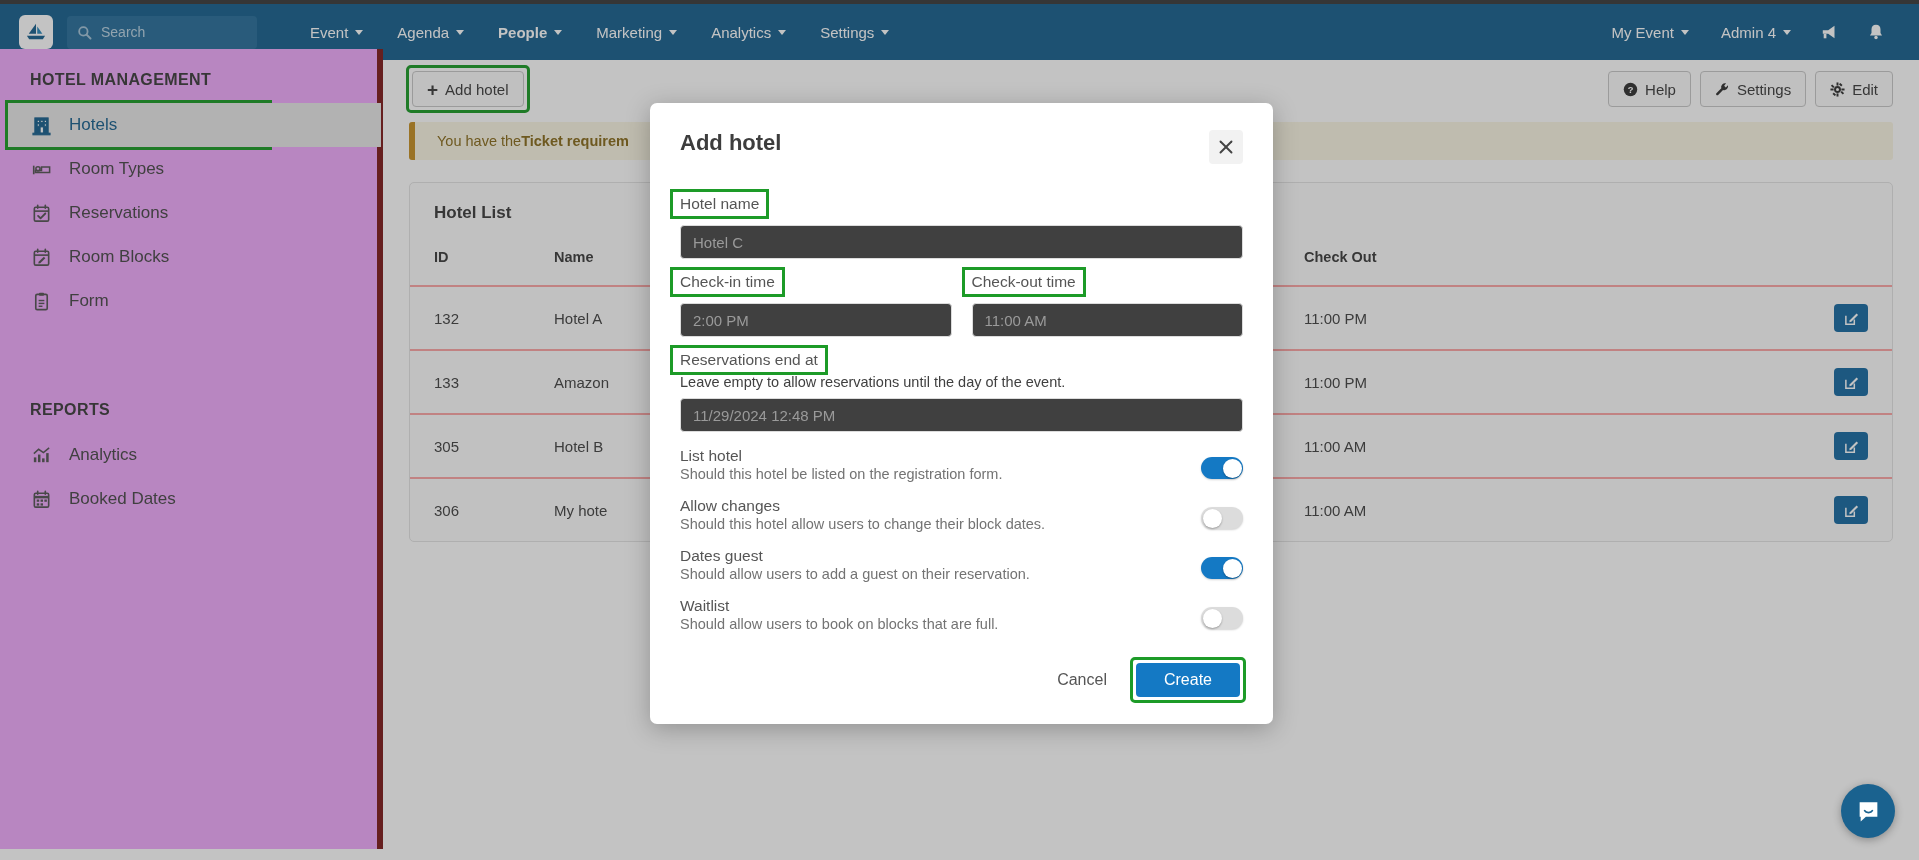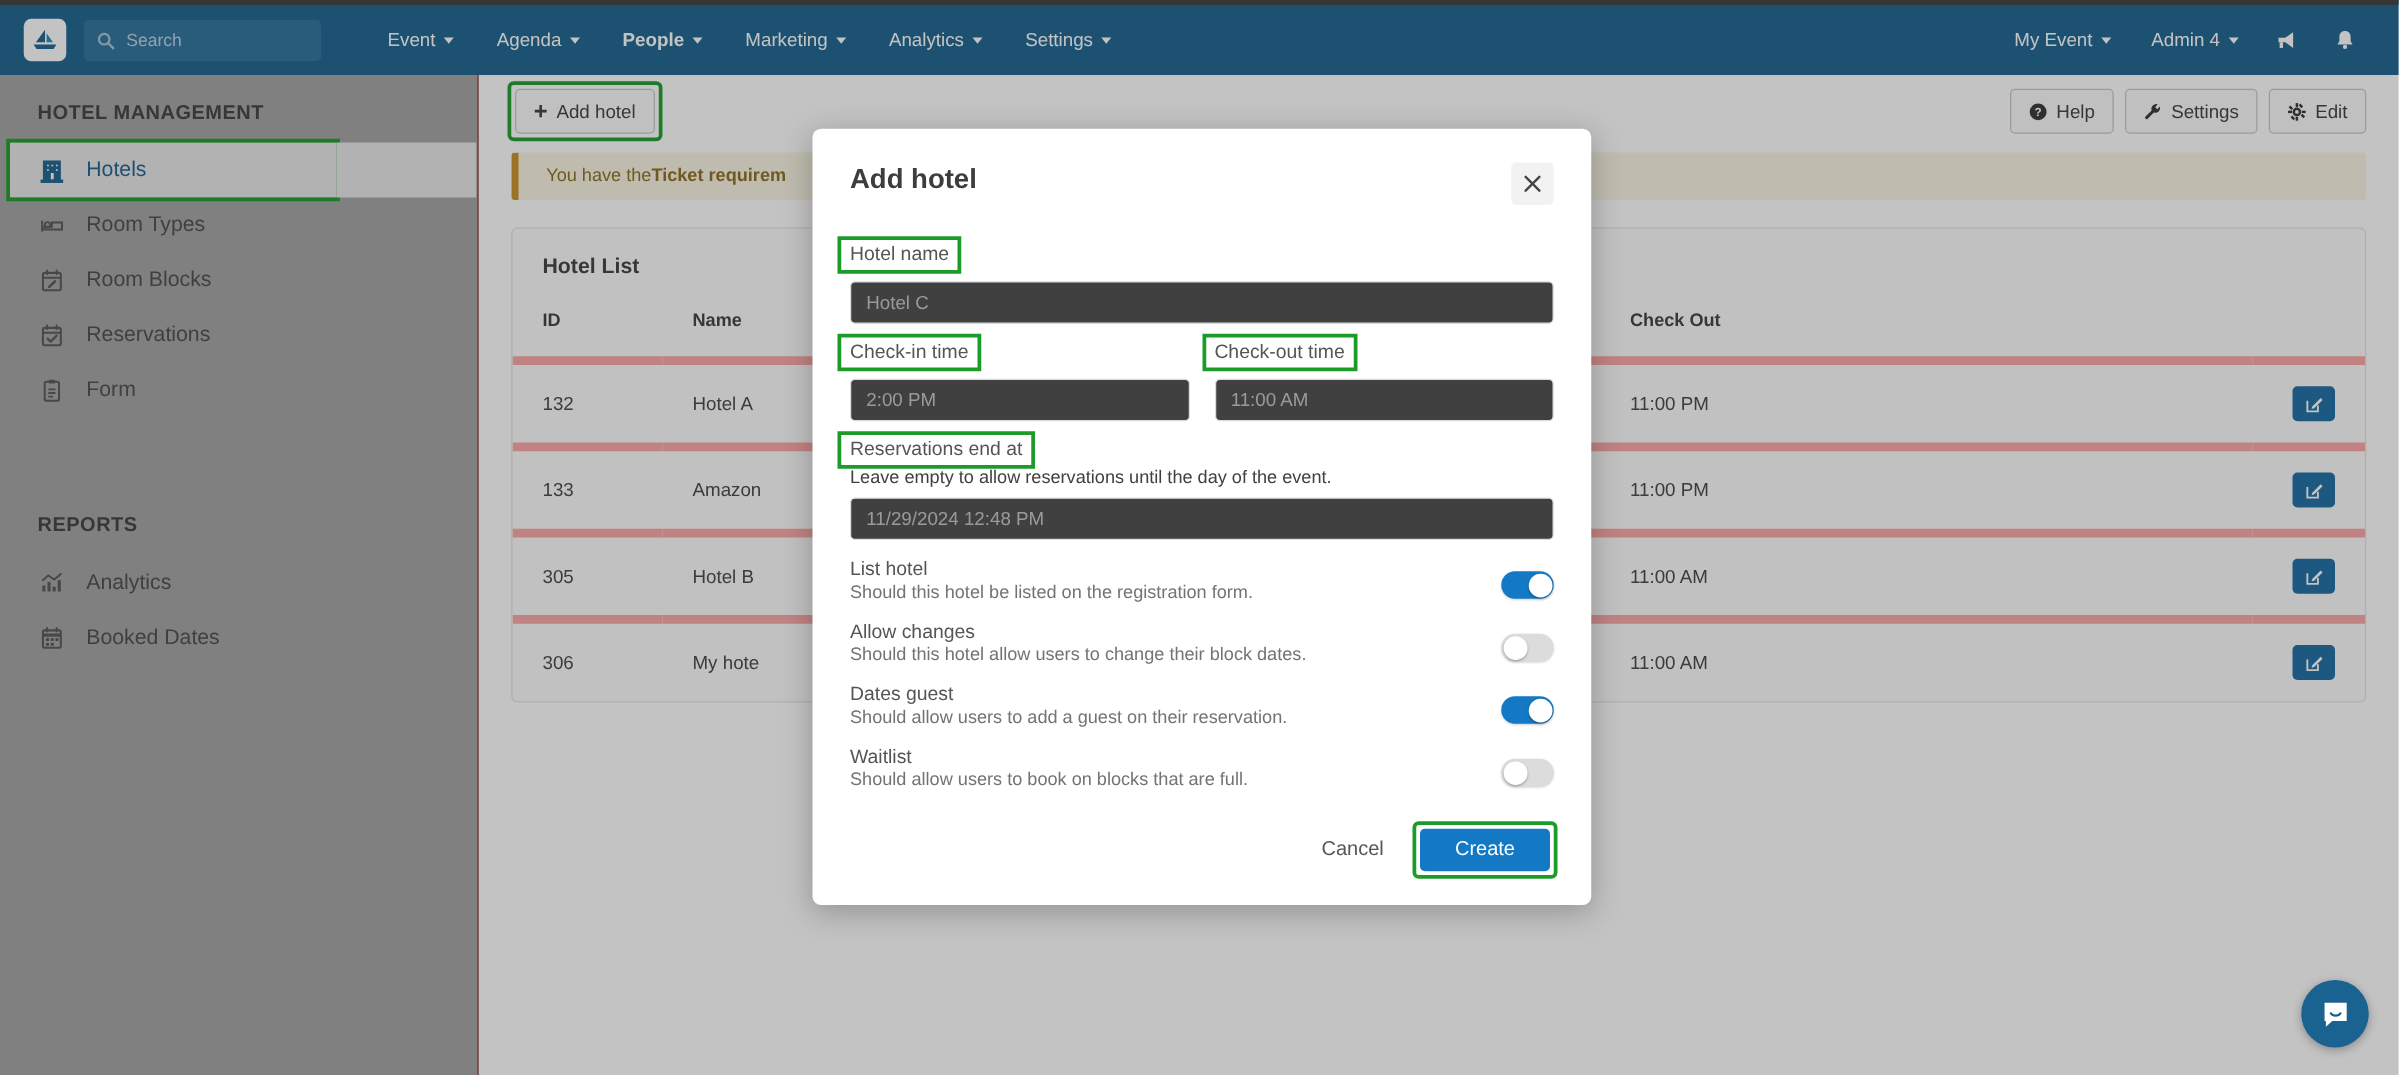--- a/index.html
+++ b/index.html
@@ -49,22 +49,22 @@
   }
   .nav-right .nav-item { padding: 0 16px; }
   .nav-icon-btn {
     color: #fff; padding: 0 14px; height: 56px; display: flex; align-items: center;
     cursor: pointer;
   }
   .nav-icon-btn svg { width: 18px; height: 18px; }
 
   
   .sidebar {
-    position: absolute; top: 60px; left: 0; width: 383px; height: 800px;
-    background: #a3a3a3; border-right: 1px solid #7f1d1d;
+    position: absolute; top: 49px; left: 0; width: 383px; height: 800px;
+    background: #f0abfc; border-right: 6px solid #7f1d1d;
   }
   .side-heading {
     font-size: 16px; font-weight: bold; color: #3d3d3d; letter-spacing: .4px;
     padding: 22px 0 14px 30px;
   }
   .side-heading.reports { padding-top: 78px; }
   .side-item {
     display: flex; align-items: center; height: 44px; padding-left: 30px;
     color: #4a4a4a; font-size: 17px; cursor: pointer; position: relative;
   }
@@ -108,21 +108,21 @@
   .card-title {
     font-size: 17px; font-weight: bold; color: #3d3d3d; padding: 20px 24px 18px 24px;
   }
   table { width: 100%; border-collapse: collapse; }
   th {
     text-align: left; font-size: 14.5px; font-weight: bold; color: #3d3d3d;
     padding: 8px 24px 20px 24px;
   }
   td {
     font-size: 15px; color: #444; padding: 17px 24px;
-    border-top: 7px solid #fca5a5;
+    border-top: 2px solid #fca5a5;
   }
   td.actions { text-align: right; }
   .edit-btn {
     width: 34px; height: 28px; background: #1a6ba3; border-radius: 4px;
     display: inline-flex; align-items: center; justify-content: center;
     cursor: pointer; border: none;
   }
   .edit-btn svg { width: 15px; height: 15px; }
 
   
@@ -307,37 +307,37 @@
       <span>Room Types</span>
     </div>
 
     <div class="side-item">
       <span class="s-ico">
         <svg viewBox="0 0 22 22" width="21" height="21">
           <rect x="3.5" y="4.5" width="15" height="14.5" rx="1.5" fill="none" stroke="#555" stroke-width="1.7"></rect>
           <line x1="3.5" y1="8.5" x2="18.5" y2="8.5" stroke="#555" stroke-width="1.7"></line>
           <line x1="7" y1="2.5" x2="7" y2="5.5" stroke="#555" stroke-width="1.7" stroke-linecap="round"></line>
           <line x1="15" y1="2.5" x2="15" y2="5.5" stroke="#555" stroke-width="1.7" stroke-linecap="round"></line>
-          <path d="M8 15.5 L13.5 10.2 L15 11.7 L9.6 17 L7.6 17.3 Z" fill="#555"></path>
-        </svg>
-      </span>
-      <span>Room Blocks</span>
+          <path d="M7.4 13.5 L10 16 L15 11" fill="none" stroke="#555" stroke-width="1.9" stroke-linecap="round" stroke-linejoin="round"></path>
+        </svg>
+      </span>
+      <span>Reservations</span>
     </div>
 
     <div class="side-item">
       <span class="s-ico">
         <svg viewBox="0 0 22 22" width="21" height="21">
           <rect x="3.5" y="4.5" width="15" height="14.5" rx="1.5" fill="none" stroke="#555" stroke-width="1.7"></rect>
           <line x1="3.5" y1="8.5" x2="18.5" y2="8.5" stroke="#555" stroke-width="1.7"></line>
           <line x1="7" y1="2.5" x2="7" y2="5.5" stroke="#555" stroke-width="1.7" stroke-linecap="round"></line>
           <line x1="15" y1="2.5" x2="15" y2="5.5" stroke="#555" stroke-width="1.7" stroke-linecap="round"></line>
-          <path d="M7.4 13.5 L10 16 L15 11" fill="none" stroke="#555" stroke-width="1.9" stroke-linecap="round" stroke-linejoin="round"></path>
-        </svg>
-      </span>
-      <span>Reservations</span>
+          <path d="M8 15.5 L13.5 10.2 L15 11.7 L9.6 17 L7.6 17.3 Z" fill="#555"></path>
+        </svg>
+      </span>
+      <span>Room Blocks</span>
     </div>
 
     <div class="side-item">
       <span class="s-ico">
         <svg viewBox="0 0 22 22" width="21" height="21">
           <rect x="5" y="3.5" width="12" height="16" rx="1.5" fill="none" stroke="#555" stroke-width="1.7"></rect>
           <rect x="8.3" y="1.8" width="5.4" height="3.2" rx="1" fill="#555"></rect>
           <line x1="8" y1="10" x2="14" y2="10" stroke="#555" stroke-width="1.5"></line>
           <line x1="8" y1="13" x2="14" y2="13" stroke="#555" stroke-width="1.5"></line>
           <line x1="8" y1="16" x2="12" y2="16" stroke="#555" stroke-width="1.5"></line>

